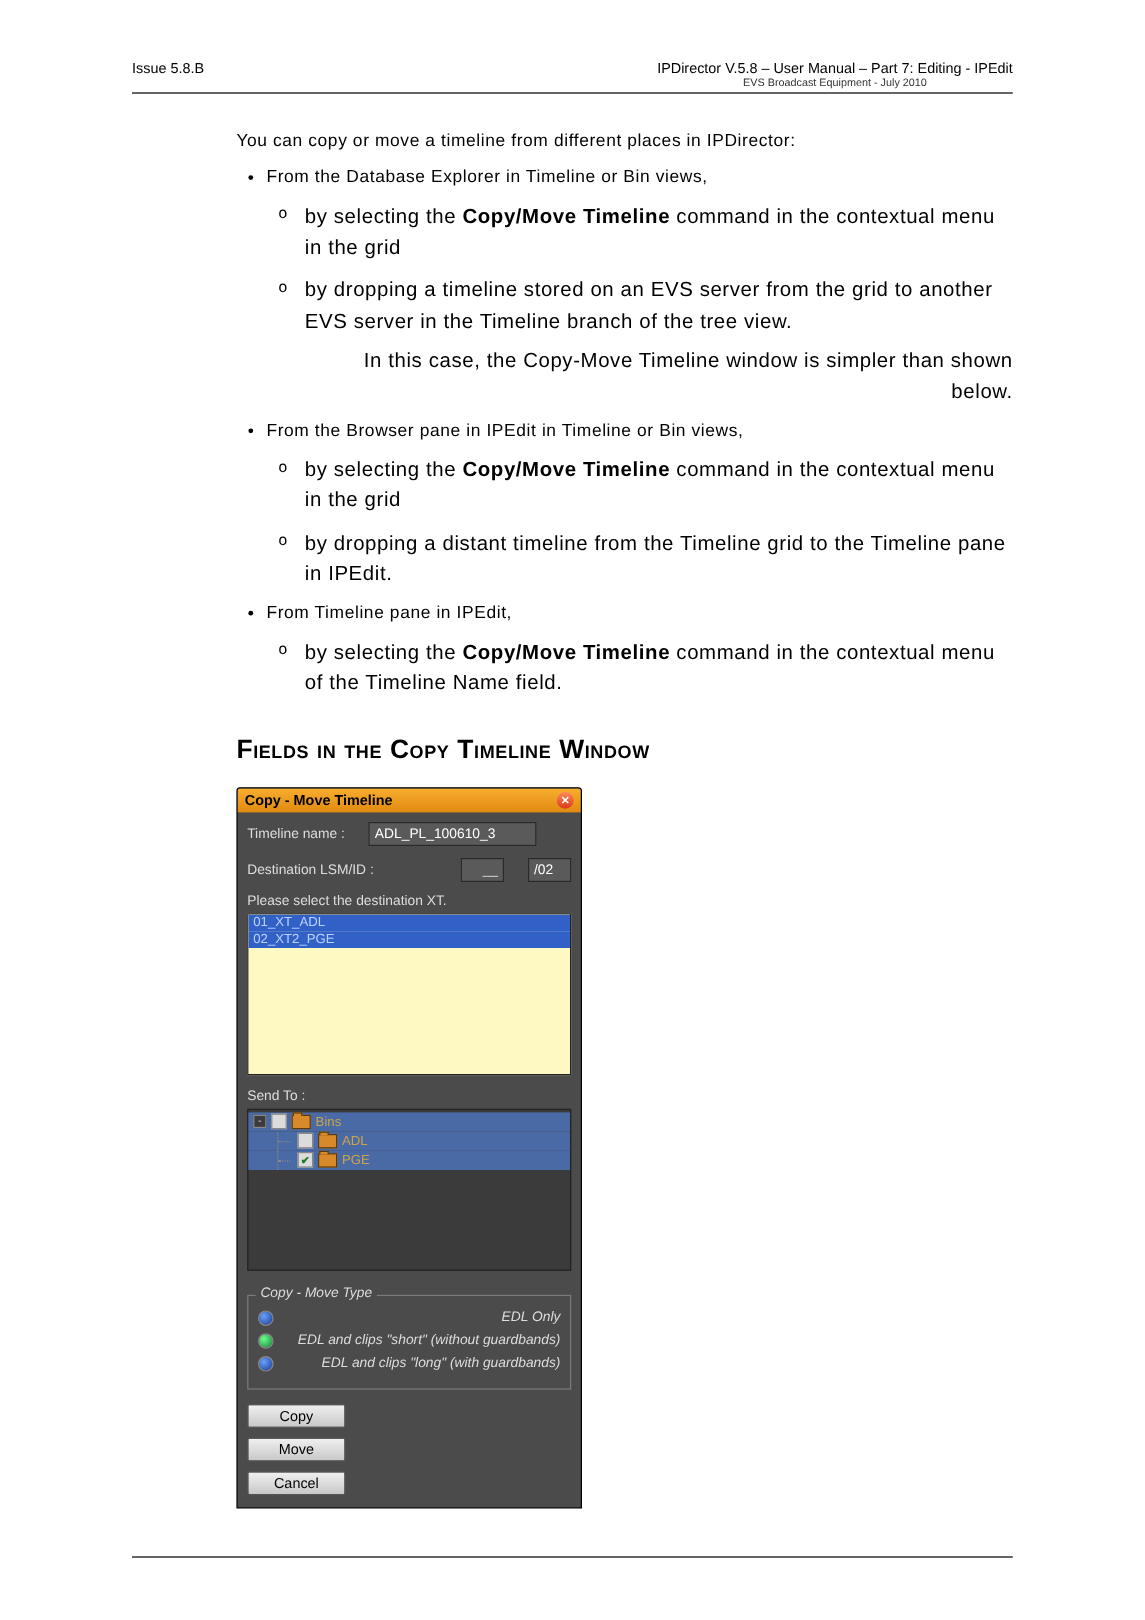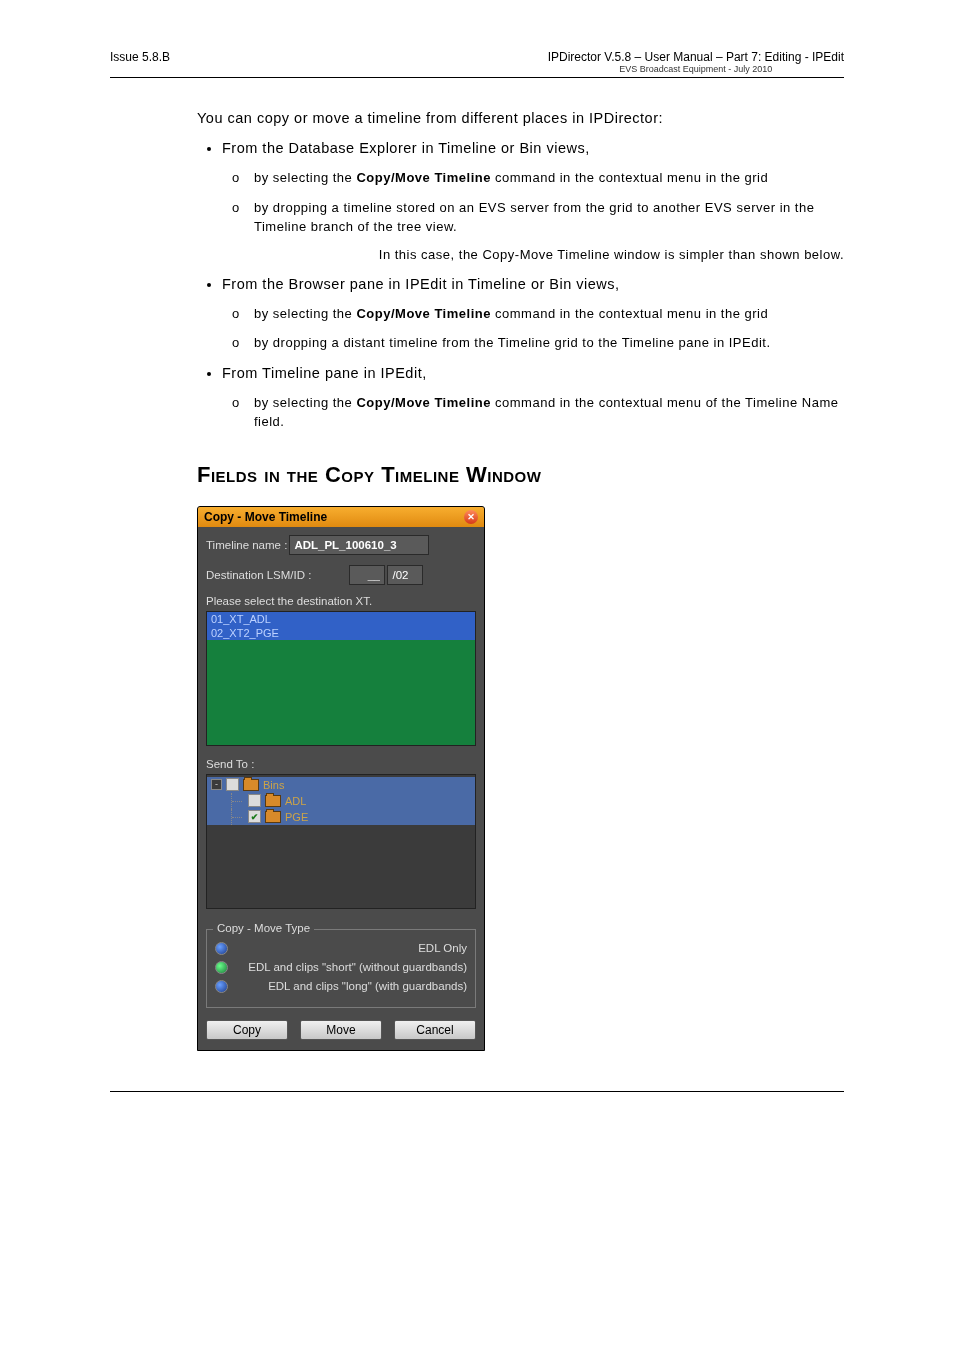--- a/index.html
+++ b/index.html
@@ -48,21 +48,21 @@
     letter-spacing: 0.5px;
     line-height: 1.5;
     margin-bottom: 10px;
   }
   ul.circles {
     list-style: none;
     padding-left: 32px;
     margin: 8px 0;
   }
   ul.circles > li {
-    font-size: 13px;
+    font-size: 17px;
     letter-spacing: 0.5px;
     line-height: 1.5;
     margin-bottom: 10px;
     position: relative;
   }
   ul.circles > li::before {
     content: "o";
     position: absolute;
     left: -22px;
     font-size: 13px;
@@ -110,39 +110,39 @@
     font-size: 9px;
     line-height: 14px;
     text-align: center;
     cursor: pointer;
   }
   .dlg-body {
     padding: 8px 8px 10px 8px;
     color: #ddd;
     font-size: 11.5px;
   }
-  .row { display: flex; align-items: center; margin-bottom: 10px; gap:2px; }
+  .row { display: flex; align-items: center; margin-bottom: 10px; gap:20px; }
   .row label { color:#ddd; font-size: 11.5px; white-space: nowrap;}
   .txt {
     flex: 0 0 auto;
     background: #5a5a5a;
     border: 1px solid #2a2a2a;
     color: #fff;
     font-size: 11.5px;
     padding: 1px 4px;
     height: 16px;
     box-sizing: content-box;
   }
-  .txt.name { width: 130px; font-weight: bold; }
+  .txt.name { width: 130px; }
   .txt.lsm1 { width: 26px; text-align:right; color:#ddd;}
   .txt.lsm2 { width: 26px; }
   .listbox {
     width: 100%;
     height: 135px;
-    background: #15803d;
+    background: #fef9c3;
     border: 1px solid #222;
     box-sizing: border-box;
     overflow: hidden;
   }
   .list-item {
     font-size: 11px;
     padding: 1px 4px;
     background: #3161c7;
     color: #bcd1ff;
     border-bottom: 0;
@@ -203,20 +203,21 @@
   .folder::before {
     content:"";
     position:absolute; top:-3px; left:0; width:6px; height:2px;
     background:#d88a2a; border:1px solid #5a3a10; border-bottom:none;
   }
   .fieldset {
     border: 1px solid #7a7a7a;
     margin-top: 20px;
     padding: 6px 8px 8px 8px;
     position: relative;
+    font-style: italic;
   }
   .fieldset .legend {
     position: absolute;
     top: -8px; left: 6px;
     background: #4b4b4b;
     padding: 0 4px;
     font-size: 11.5px;
     color: #ddd;
   }
   .radio-row {
@@ -231,23 +232,24 @@
     border-radius: 50%;
     border: 1px solid #888;
     background: #2a2a2a;
     margin-right: 8px;
     position: relative;
     flex-shrink: 0;
   }
   .radio.blue { background: radial-gradient(circle at 35% 35%, #6aa0ff, #1a3a8a); }
   .radio.green { background: radial-gradient(circle at 35% 35%, #6aff8a, #1a7a3a); }
   .btn-row {
-    display: flex; justify-content: space-between;
+    display: flex; justify-content: center;
     margin-top: 12px;
     gap: 8px;
+    flex-direction: column;
   }
   .btn {
     flex: 0 0 auto;
     width: 80px;
     background: linear-gradient(#f0f0f0,#c8c8c8);
     border: 1px solid #555;
     border-radius: 2px;
     font-size: 12px;
     text-align: center;
     padding: 2px 0;

